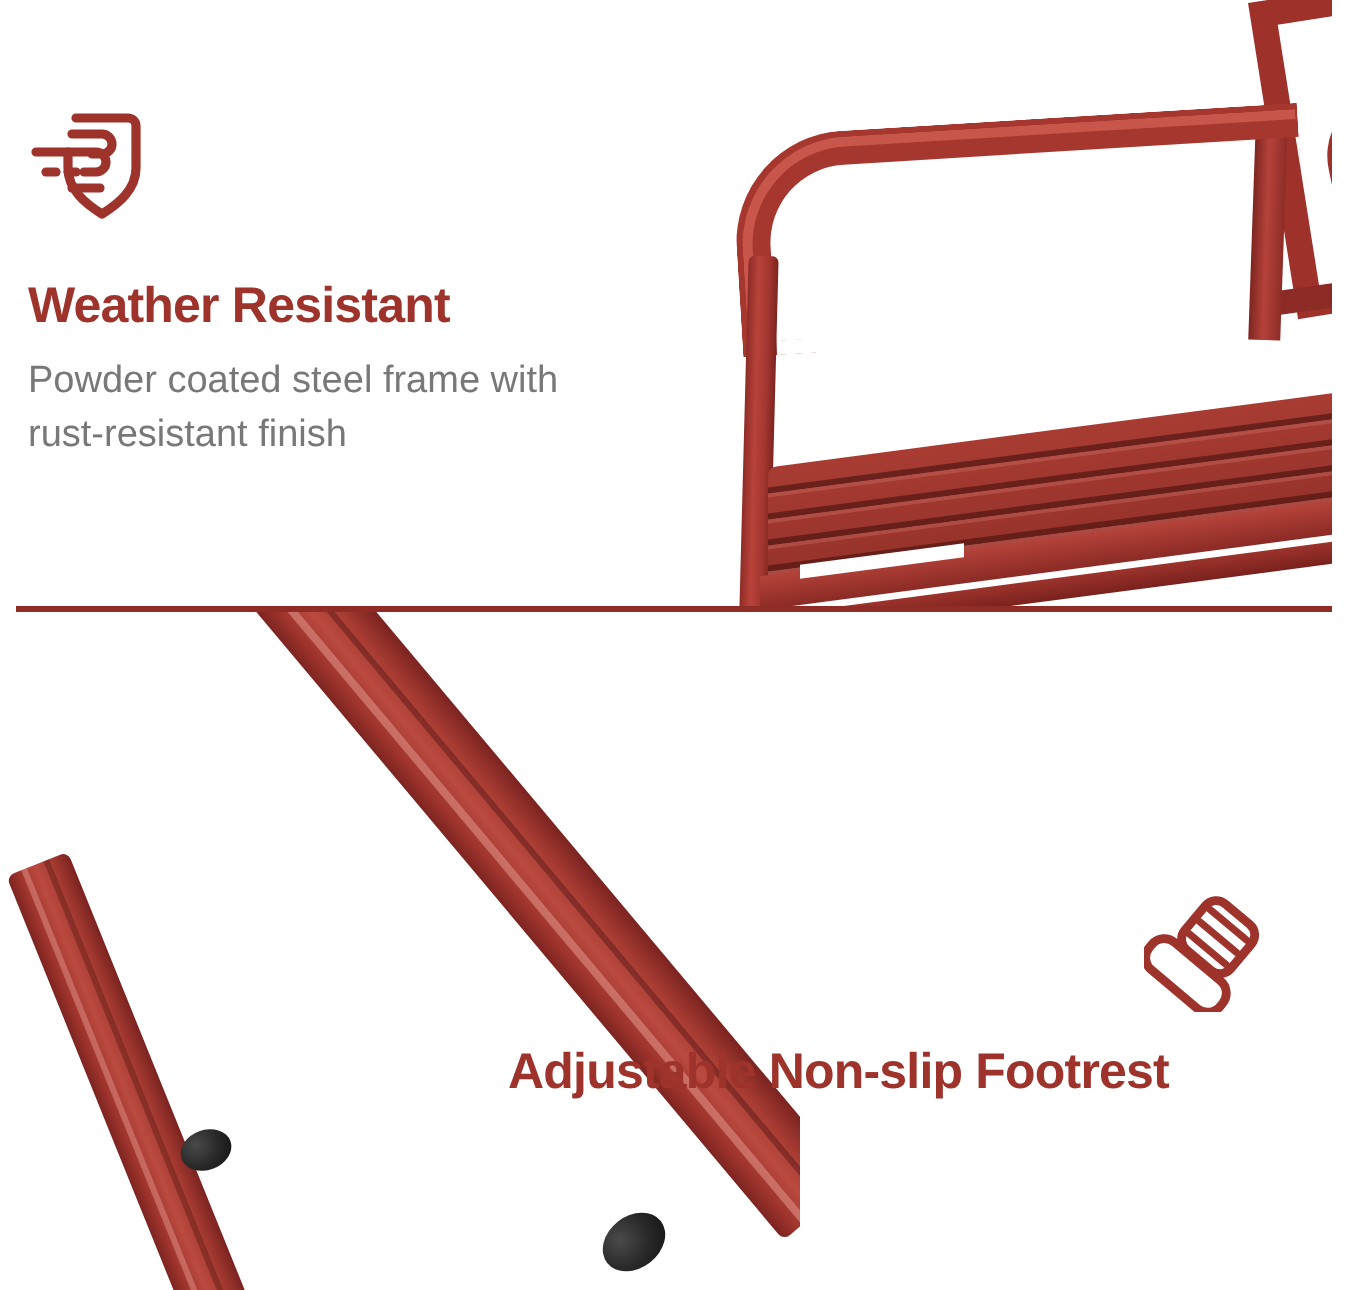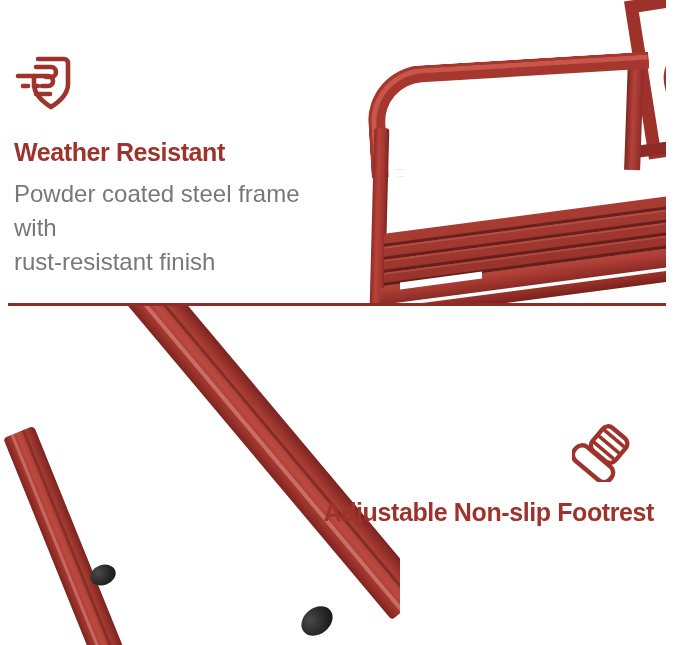--- a/index.html
+++ b/index.html
@@ -255,42 +255,41 @@
     font-weight: bold;
     font-size: 25px;
     letter-spacing: -0.4px;
     color: #9e332c;
     white-space: nowrap;
   }
   .feature-desc {
     margin: 0;
     font-family: "Liberation Sans", sans-serif;
     font-weight: 300;
-    font-size: 24px;
+    font-size: 19px;
     line-height: 1.42;
     color: #787878;
     white-space: pre-line;
   }
 
   
   #feature-weather {
     left: 14px;
     top: 54px;
     width: 320px;
     text-align: left;
   }
   #feature-weather .feature-icon { margin-bottom: 22px; }
   #feature-weather .feature-title { margin-bottom: 10px; }
 
   
   #feature-footrest {
     right: 12px;
-    top: 424px;
+    top: 448px;
     width: 400px;
-    text-align: right;
   }
   #feature-footrest .icon-wrap {
     display: flex;
     justify-content: flex-end;
     margin-bottom: 16px;
     padding-right: 22px;
   }
   #feature-footrest .feature-title { margin-bottom: 9px; }
 </style>
 </head>

